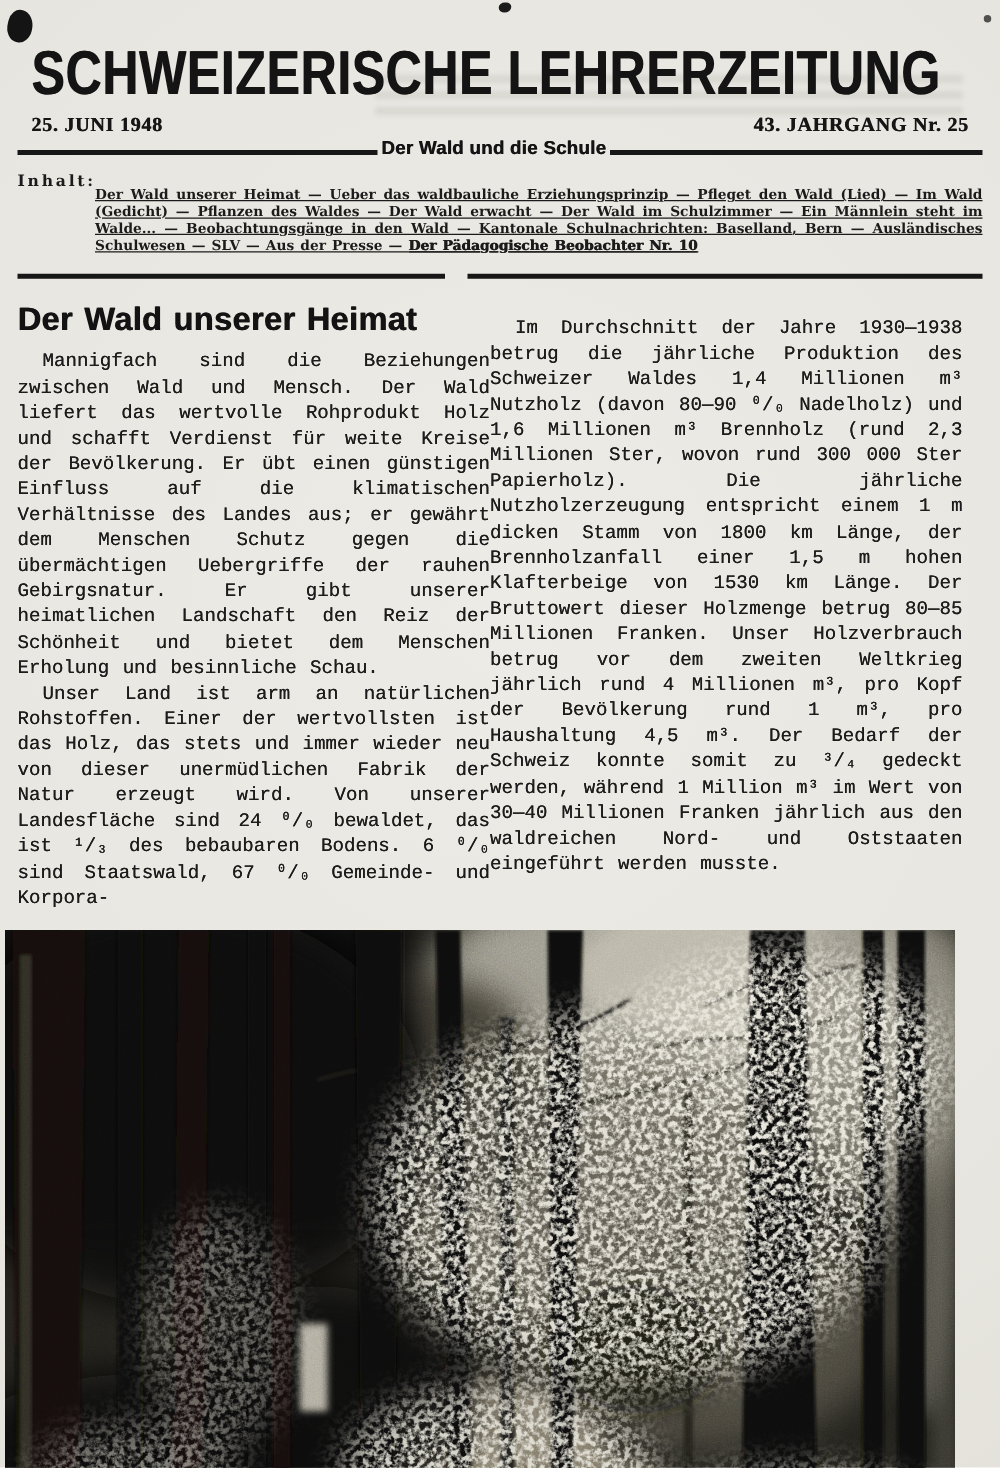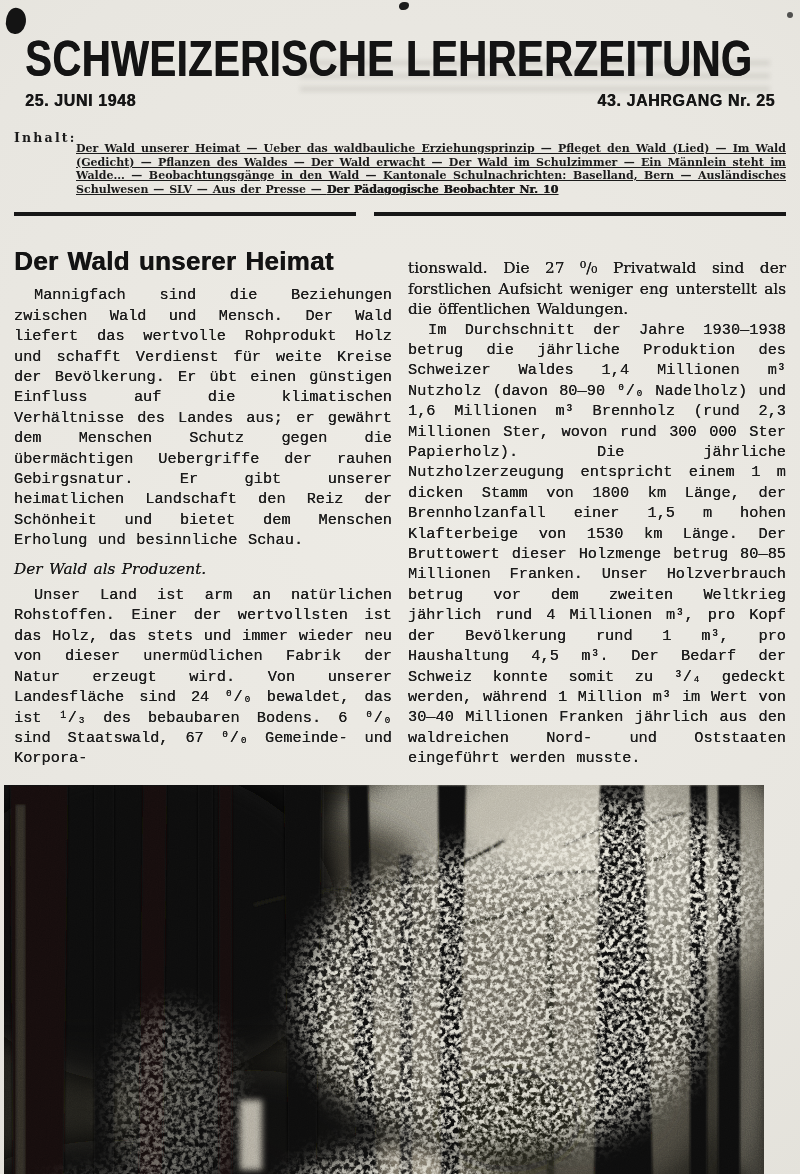--- a/index.html
+++ b/index.html
@@ -24,54 +24,54 @@
   
   .masthead-title {
     margin:0 0 0 11px; height:52px;
     font-family:"Liberation Sans", sans-serif; font-weight:700;
     font-size:40px; line-height:40px; letter-spacing:.5px; color:#141414;
     transform:scale(1.0,1.24); transform-origin:left top; white-space:nowrap;
     text-shadow:.6px 0 0 #141414;
   }
   .issue-row {
     margin:6px 11px 0 11px; display:flex; justify-content:space-between;
-    font-family:Liberation Sans, sans-serif; font-weight:700;
+    font-family:Liberation Serif, serif; font-weight:700;
     font-size:16px; line-height:17px; letter-spacing:.6px; color:#161616;
     text-shadow:.4px 0 0 #161616;
   }
   .banner-row { margin:2px 0 0 0; display:flex; align-items:flex-end; }
   .banner-row .bar { height:4px; background:#171717; margin-bottom:2px; }
   .bar-left { width:288px; }
   .bar-right { flex:1; }
   .banner-label {
     padding:0 3px; font-family:"Liberation Sans", sans-serif; font-weight:700;
     font-size:15px; line-height:15px; letter-spacing:.2px; color:#141414;
     white-space:nowrap; text-shadow:.4px 0 0 #141414;
   }
 
   
-  .contents { display:flex; margin-top:22px; }
+  .contents { display:flex; margin-top:12px; }
   .contents-label {
     width:62px; flex:0 0 62px;
     font-weight:700; font-size:12.5px; line-height:13.6px; letter-spacing:2.2px;
   }
   .contents-body {
     flex:1; font-weight:700; font-size:11px; line-height:13.6px;
     text-align:justify; word-spacing:1px;text-decoration:underline;
   }
   .contents-heavy { text-shadow:.5px 0 0 currentColor; }
 
   .rule2-row { display:flex; margin-top:5px; }
   .rule2-row .bar { height:4px; background:#171717; }
   .rule2-left { width:342px; }
   .rule2-gap { width:18px; }
   .rule2-right { flex:1; }
 
   
-  .cols { display:flex; gap:16px; margin-top:31px; }
+  .cols { display:flex; margin-top:18px; }
   .col { width:378px; text-align:justify; font-size:15.3px; line-height:20.4px;
     color:#1c1c1c; text-shadow:0 0 .3px #1c1c1c; word-spacing:1.5px;
     hyphens:auto; -webkit-hyphens:auto; }
   .article-title {
     margin:0 0 10px 0; font-family:"Liberation Sans", sans-serif; font-weight:700;
     font-size:26px; line-height:28px; letter-spacing:.3px; color:#131313;
     text-align:left; text-shadow:.6px 0 0 #131313;
   }
   .para { margin:0; text-indent:20px;font-family:Liberation Mono, monospace; }
   .para-noindent { margin:0; text-indent:0; }
@@ -104,41 +104,44 @@
 
   <div class="content">
 
     <h1 class="masthead-title">SCHWEIZERISCHE LEHRERZEITUNG</h1>
 
     <div class="issue-row">
       <span>25. JUNI 1948</span>
       <span>43. JAHRGANG Nr. 25</span>
     </div>
 
+    <div class="banner-row">
+      <div class="bar bar-left"></div>
+      <span class="banner-label">Der Wald und die Schule</span>
+      <div class="bar bar-right"></div>
+    </div>
 
     <div class="contents">
       <span class="contents-label">Inhalt:</span>
       <p class="contents-body"><span>Der Wald unserer Heimat — Ueber das waldbauliche Erziehungsprinzip — Pfleget den Wald (Lied) — Im Wald (Gedicht) — Pflanzen des Waldes — Der Wald erwacht — Der Wald im Schulzimmer — Ein Männlein steht im Walde... — Beobachtungsgänge in den Wald — Kantonale Schulnachrichten: Baselland, Bern — Ausländisches Schulwesen — SLV — Aus der Presse — </span><span class="contents-heavy">Der Pädagogische Beobachter Nr. 10</span></p>
     </div>
 
     <div class="rule2-row">
       <div class="bar rule2-left"></div>
       <div class="rule2-gap"></div>
       <div class="bar rule2-right"></div>
     </div>
 
     <div class="cols">
       <div class="col col-left">
         <h2 class="article-title">Der Wald unserer Heimat</h2>
         <p class="para">Mannigfach sind die Beziehungen zwischen Wald und Mensch. Der Wald liefert das wertvolle Rohprodukt Holz und schafft Verdienst für weite Kreise der Bevölkerung. Er übt einen günstigen Einfluss auf die klimatischen Verhältnisse des Landes aus; er gewährt dem Menschen Schutz gegen die übermächtigen Uebergriffe der rauhen Gebirgsnatur. Er gibt unserer heimatlichen Landschaft den Reiz der Schönheit und bietet dem Menschen Erholung und besinnliche Schau.</p>
-        <p class="subheading">Der Wald als Produzent.</p>
         <p class="para">Unser Land ist arm an natürlichen Rohstoffen. Einer der wertvollsten ist das Holz, das stets und immer wieder neu von dieser unermüdlichen Fabrik der Natur erzeugt wird. Von unserer Landesfläche sind 24 ⁰/₀ bewaldet, das ist ¹/₃ des bebaubaren Bodens. 6 ⁰/₀ sind Staatswald, 67 ⁰/₀ Gemeinde- und Korpora-</p>
       </div>
       <div class="col col-right">
-        <p class="para-noindent">tionswald. Die 27 ⁰/₀ Privatwald sind der forstlichen Aufsicht weniger eng unterstellt als die öffentlichen Waldungen.</p>
         <p class="para">Im Durchschnitt der Jahre 1930—1938 betrug die jährliche Produktion des Schweizer Waldes 1,4 Millionen m³ Nutzholz (davon 80—90 ⁰/₀ Nadelholz) und 1,6 Millionen m³ Brennholz (rund 2,3 Millionen Ster, wovon rund 300 000 Ster Papierholz). Die jährliche Nutzholzerzeugung entspricht einem 1 m dicken Stamm von 1800 km Länge, der Brennholzanfall einer 1,5 m hohen Klafterbeige von 1530 km Länge. Der Bruttowert dieser Holzmenge betrug 80—85 Millionen Franken. Unser Holzverbrauch betrug vor dem zweiten Weltkrieg jährlich rund 4 Millionen m³, pro Kopf der Bevölkerung rund 1 m³, pro Haushaltung 4,5 m³. Der Bedarf der Schweiz konnte somit zu ³/₄ gedeckt werden, während 1 Million m³ im Wert von 30—40 Millionen Franken jährlich aus den waldreichen Nord- und Oststaaten eingeführt werden musste.</p>
       </div>
     </div>
 
     <div class="photo-wrap">
       <svg width="760" height="548" viewBox="0 0 760 548" preserveAspectRatio="none" xmlns="http://www.w3.org/2000/svg">
         <defs>
           <filter id="b1" x="-20%" y="-20%" width="140%" height="140%">
               <feGaussianBlur stdDeviation="1.2"></feGaussianBlur>
             </filter>

